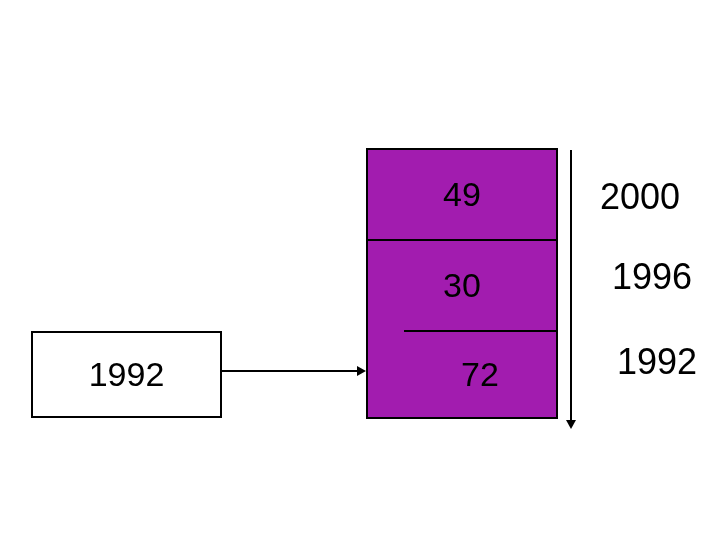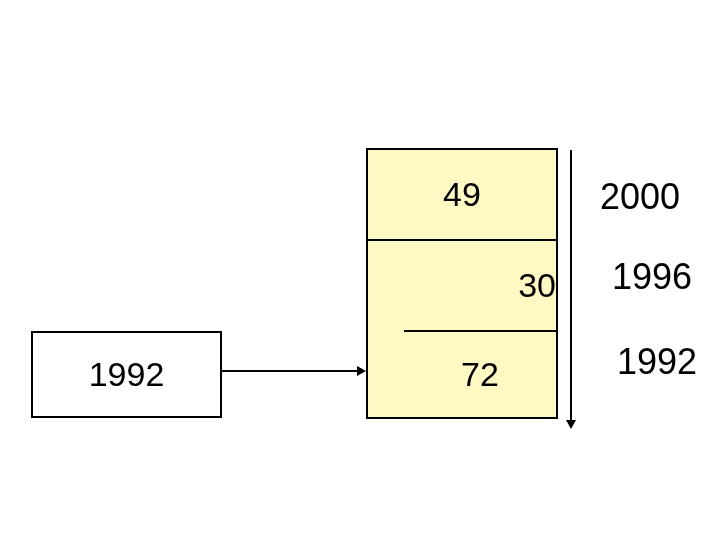--- a/index.html
+++ b/index.html
@@ -23,30 +23,30 @@
     display: flex; align-items: center; justify-content: center;
     font-size: 34px;
   }
 
   
   .stack {
     left: 366px; top: 148px;
     width: 192px; height: 271px;
     border: 2px solid #000000;
     box-sizing: border-box;
-    background: #fef9c3;
+    background: #a21caf;
     display: flex; flex-direction: column;
   }
   .stack-cell {
     display: flex; align-items: center; justify-content: center;
     font-size: 34px;
     box-sizing: border-box;
   }
   .cell-0 { height: 89px; }
-  .cell-1 { height: 91px; border-top: 2px solid #000000; justify-content: flex-end; }
+  .cell-1 { height: 91px; border-top: 2px solid #000000; }
   .cell-2 { height: 87px; border-top: 2px solid #000000; margin-left: 36px; }
 
   
   .connector-line {
     left: 222px; top: 370px;
     width: 136px; height: 2px;
     background: #000000;
   }
   .connector-head {
     left: 357px; top: 366px;

